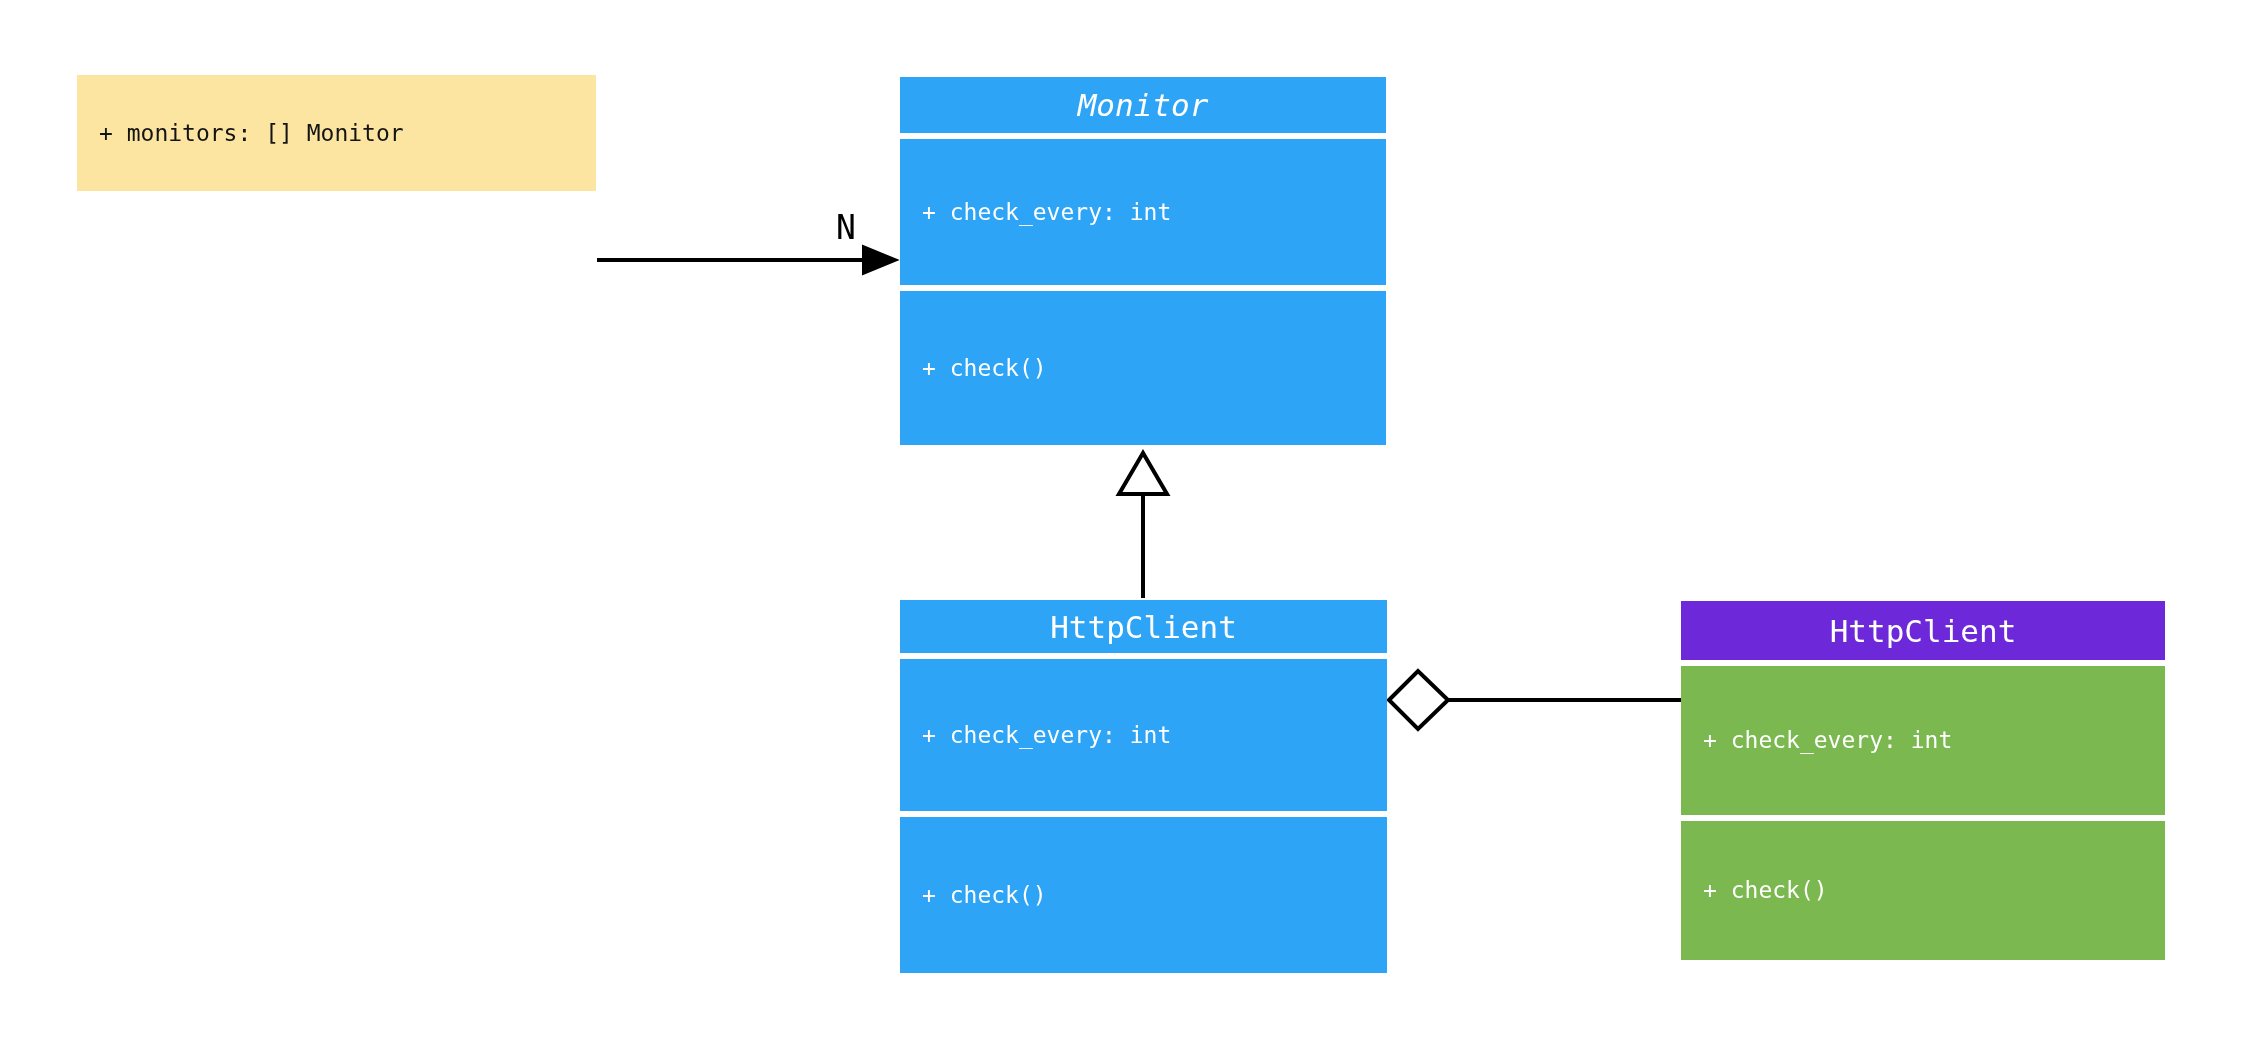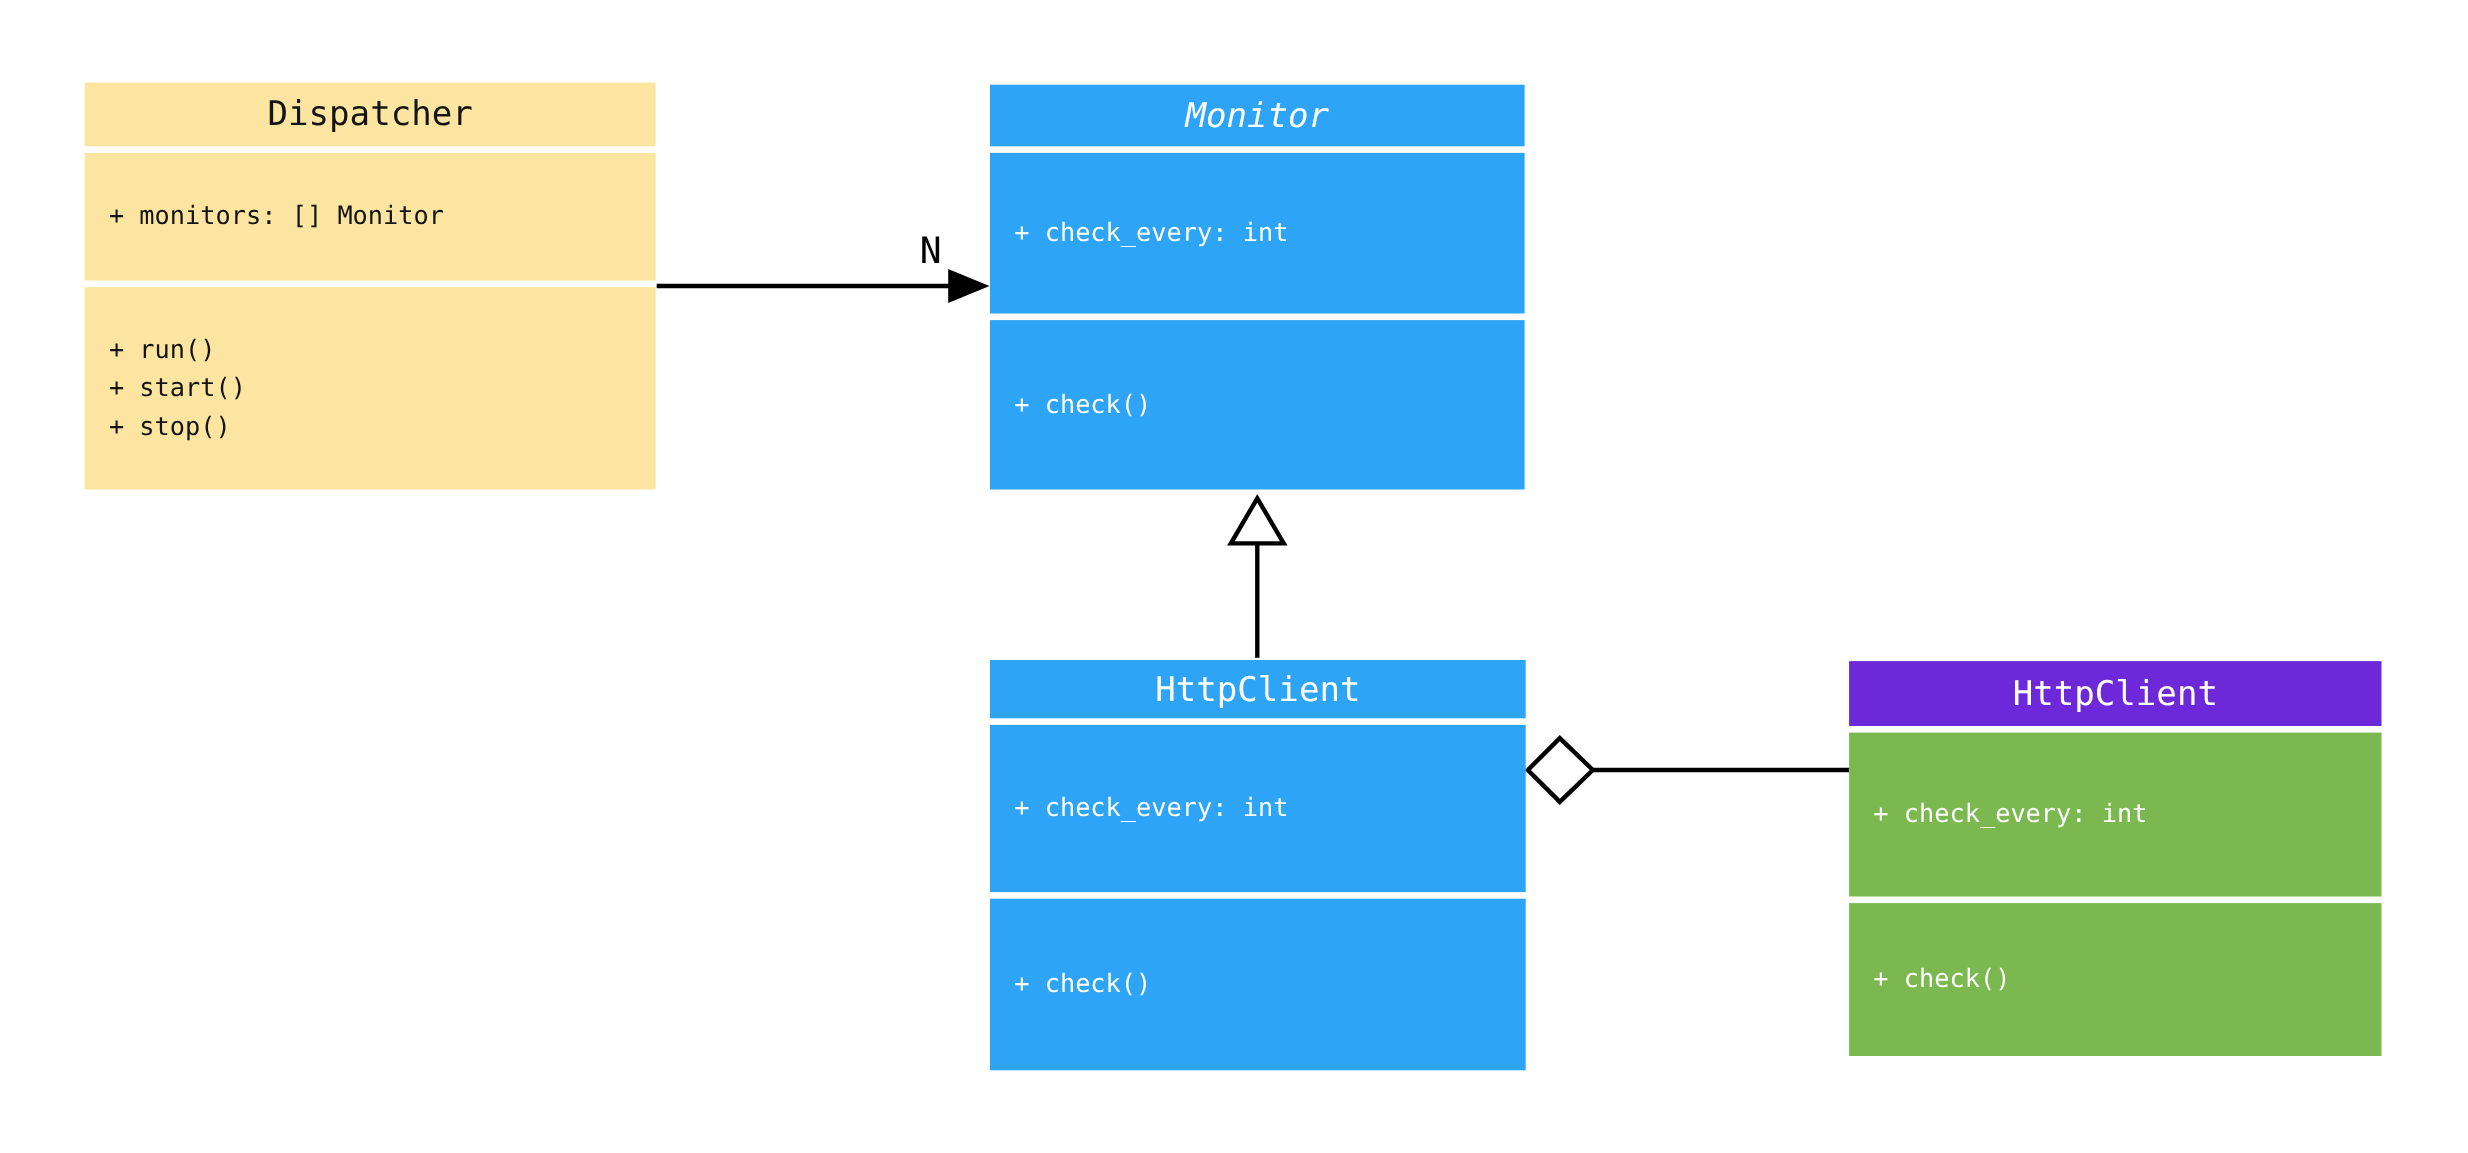--- a/index.html
+++ b/index.html
@@ -73,28 +73,22 @@
 
     <g>
       <polygon class="hollow" points="1389,700 1418,671 1448,700 1418,729"></polygon>
       <line x1="1448" y1="700" x2="1681" y2="700"></line>
     </g>
   </svg>
 
   <div class="edge-label">N</div>
 
   <div class="klass" style="left: 77px; top: 75px; width: 519px; height: 370px; color: rgb(20, 20, 20);">
-    <div class="comp title" style="height: 58px; background-color: rgb(251, 229, 161);">Dispatcher</div>
     <div class="comp members" style="height: 116px; background-color: rgb(251, 229, 161);">
       <div>+ monitors: [] Monitor</div>
-    </div>
-    <div class="comp members" style="height: 184px; background-color: rgb(251, 229, 161);">
-      <div>+ run()</div>
-      <div>+ start()</div>
-      <div>+ stop()</div>
     </div>
   </div>
 
   <div class="klass" style="left: 900px; top: 77px; width: 486px; height: 432px; color: rgb(255, 255, 255);">
     <div class="comp title abstract" style="height: 56px; background-color: rgb(46, 164, 247);">Monitor</div>
     <div class="comp members" style="height: 146px; background-color: rgb(46, 164, 247);">
       <div>+ check_every: int</div>
     </div>
     <div class="comp members" style="height: 154px; background-color: rgb(46, 164, 247);">
       <div>+ check()</div>

